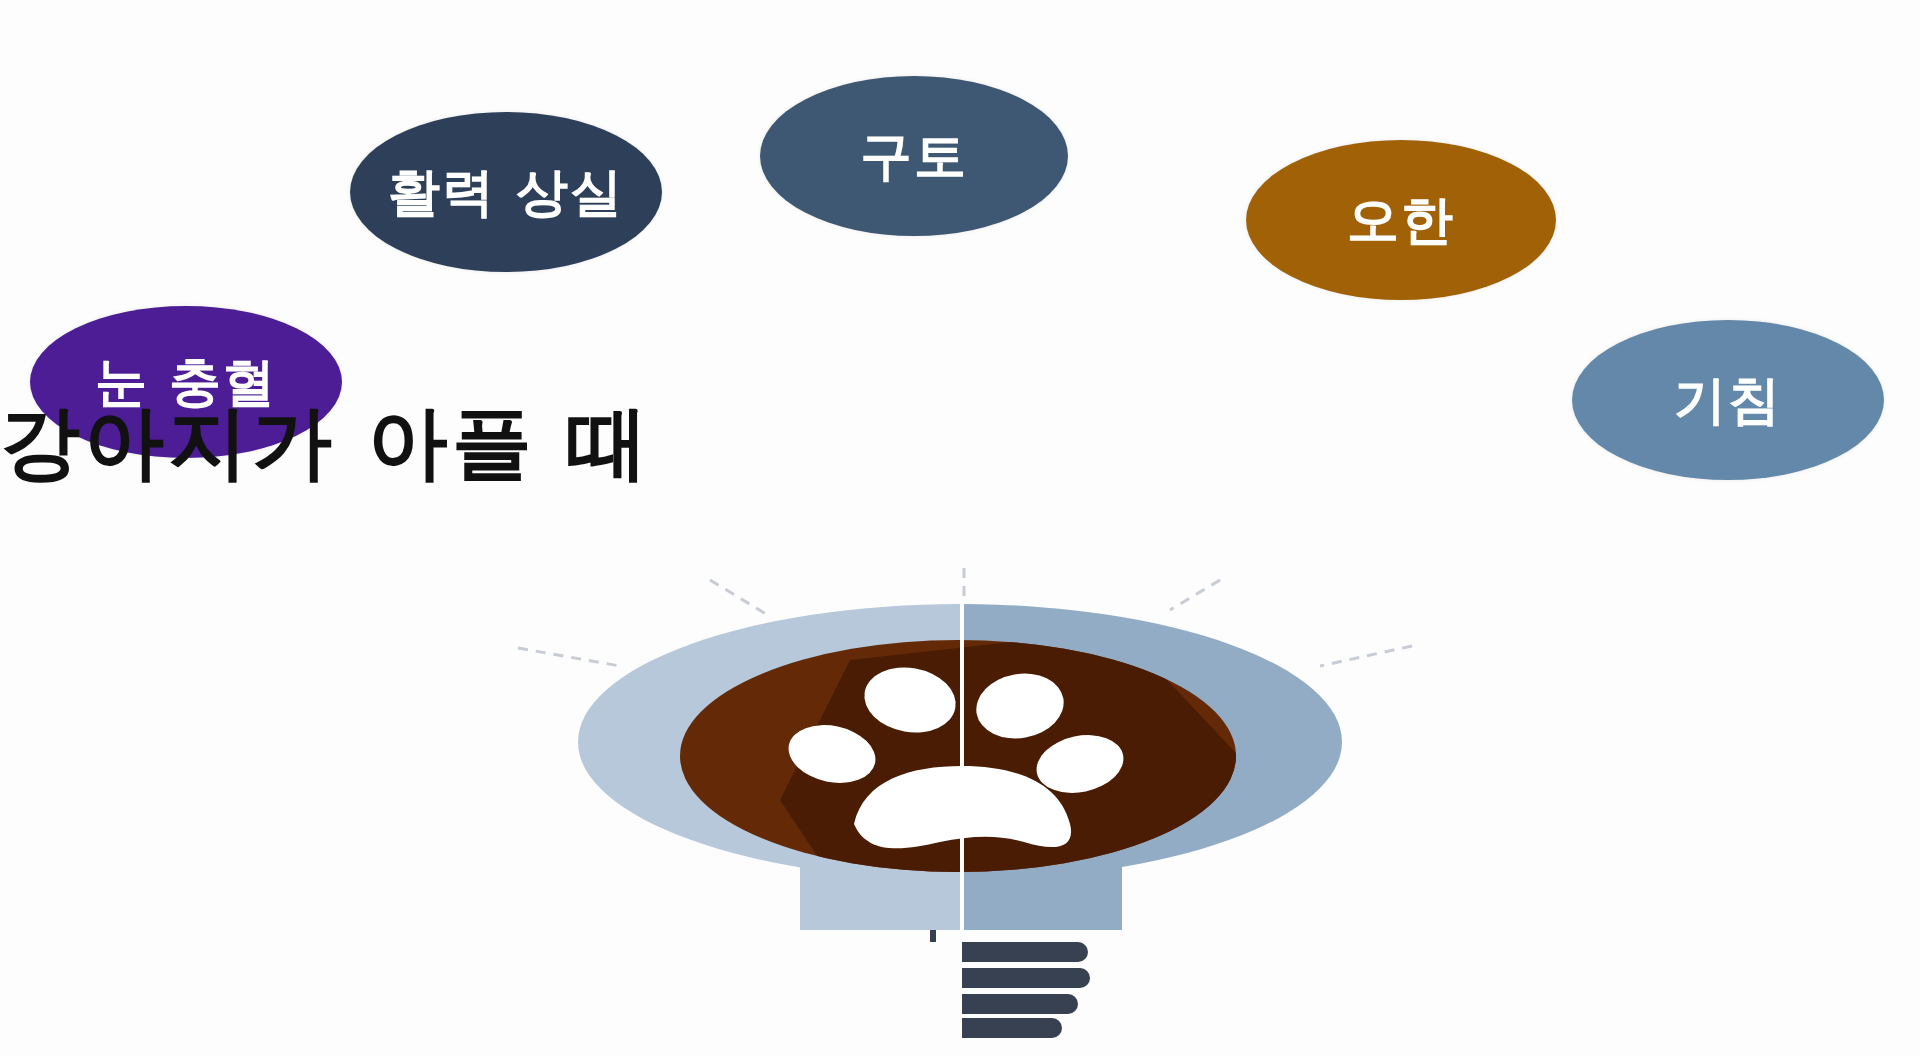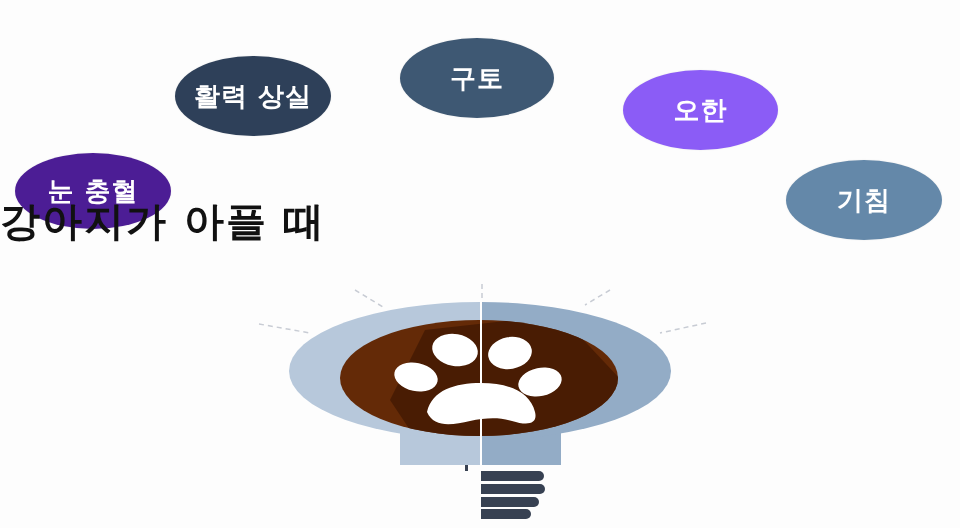--- a/index.html
+++ b/index.html
@@ -37,25 +37,25 @@
 <body>
 
 <div class="bubble" style="left:15px; top:153px; width:156px; height:76px; background:#4c1d95;">
   <span>눈 충혈</span>
 </div>
 
 <div class="bubble" style="left:175px; top:56px; width:156px; height:80px; background:#2e4059;">
   <span>활력 상실</span>
 </div>
 
-<div class="bubble" style="left:400px; top:38px; width:154px; height:80px; background:#3e5873;">
+<div class="bubble" style="left:380px; top:38px; width:154px; height:80px; background:#3e5873;">
   <span>구토</span>
 </div>
 
-<div class="bubble" style="left:623px; top:70px; width:155px; height:80px; background:#8b5cf6;">
+<div class="bubble" style="left:623px; top:70px; width:155px; height:80px; background:#a16207;">
   <span>오한</span>
 </div>
 
 <div class="bubble" style="left:786px; top:160px; width:156px; height:80px; background:#6488a9;">
   <span>기침</span>
 </div>
 
 <div class="title">강아지가 아플 때</div>
 
 <svg class="bulb" width="960" height="528" viewBox="0 0 960 528">

